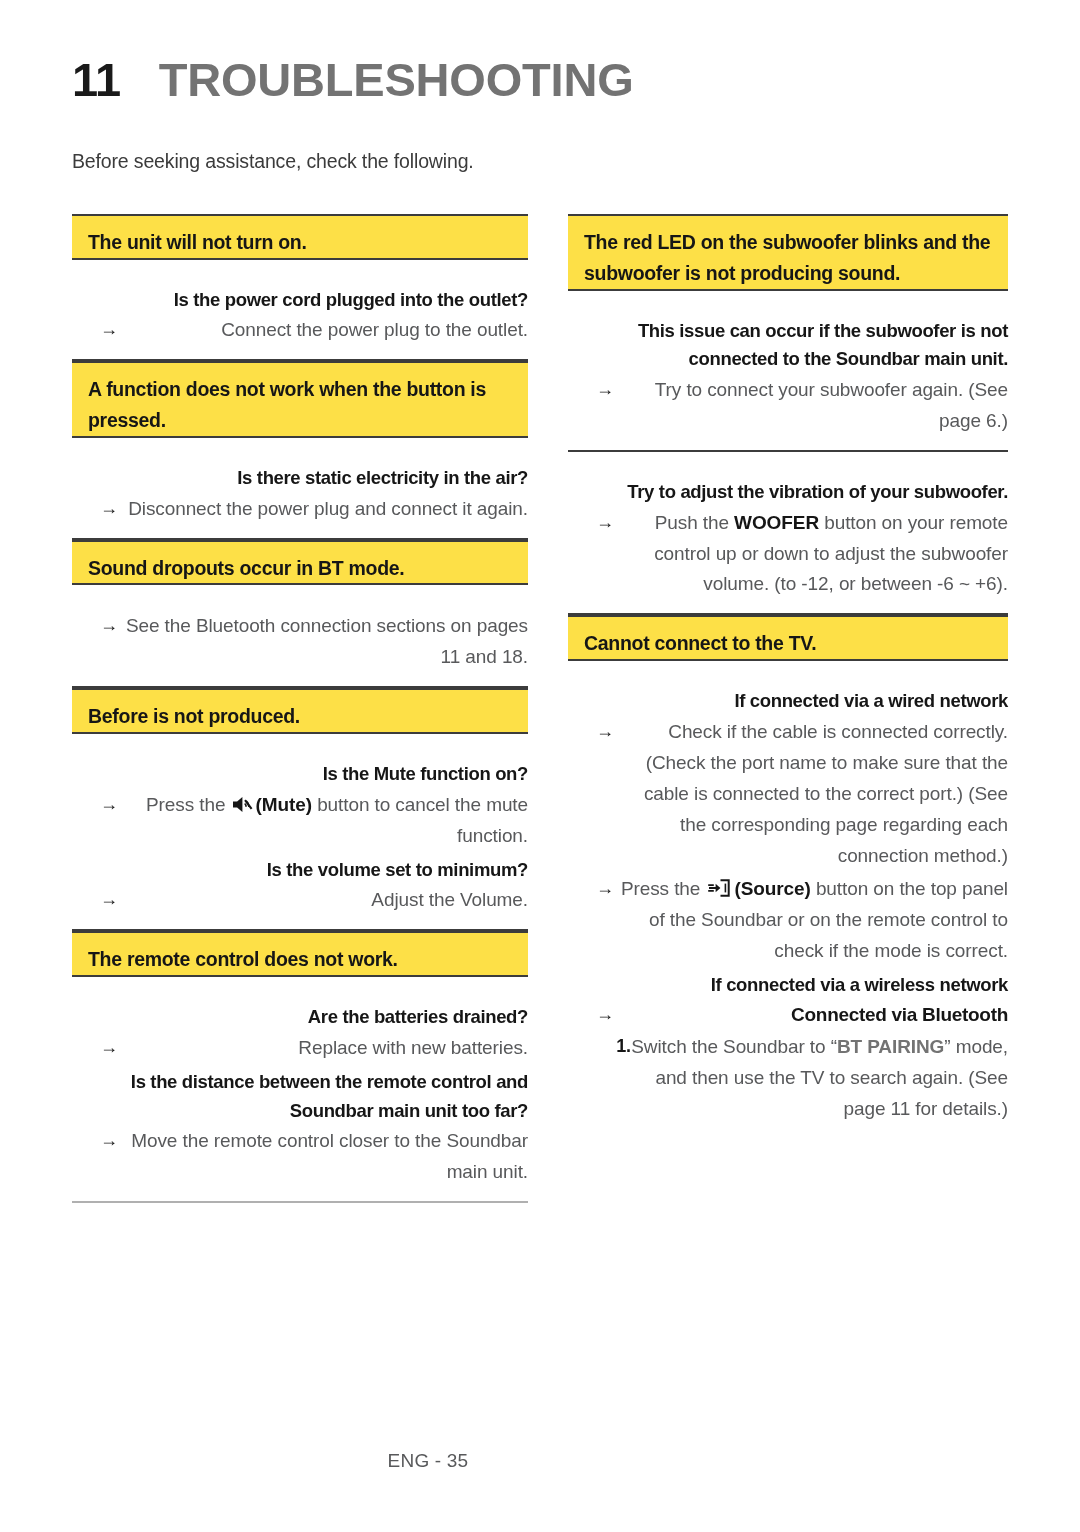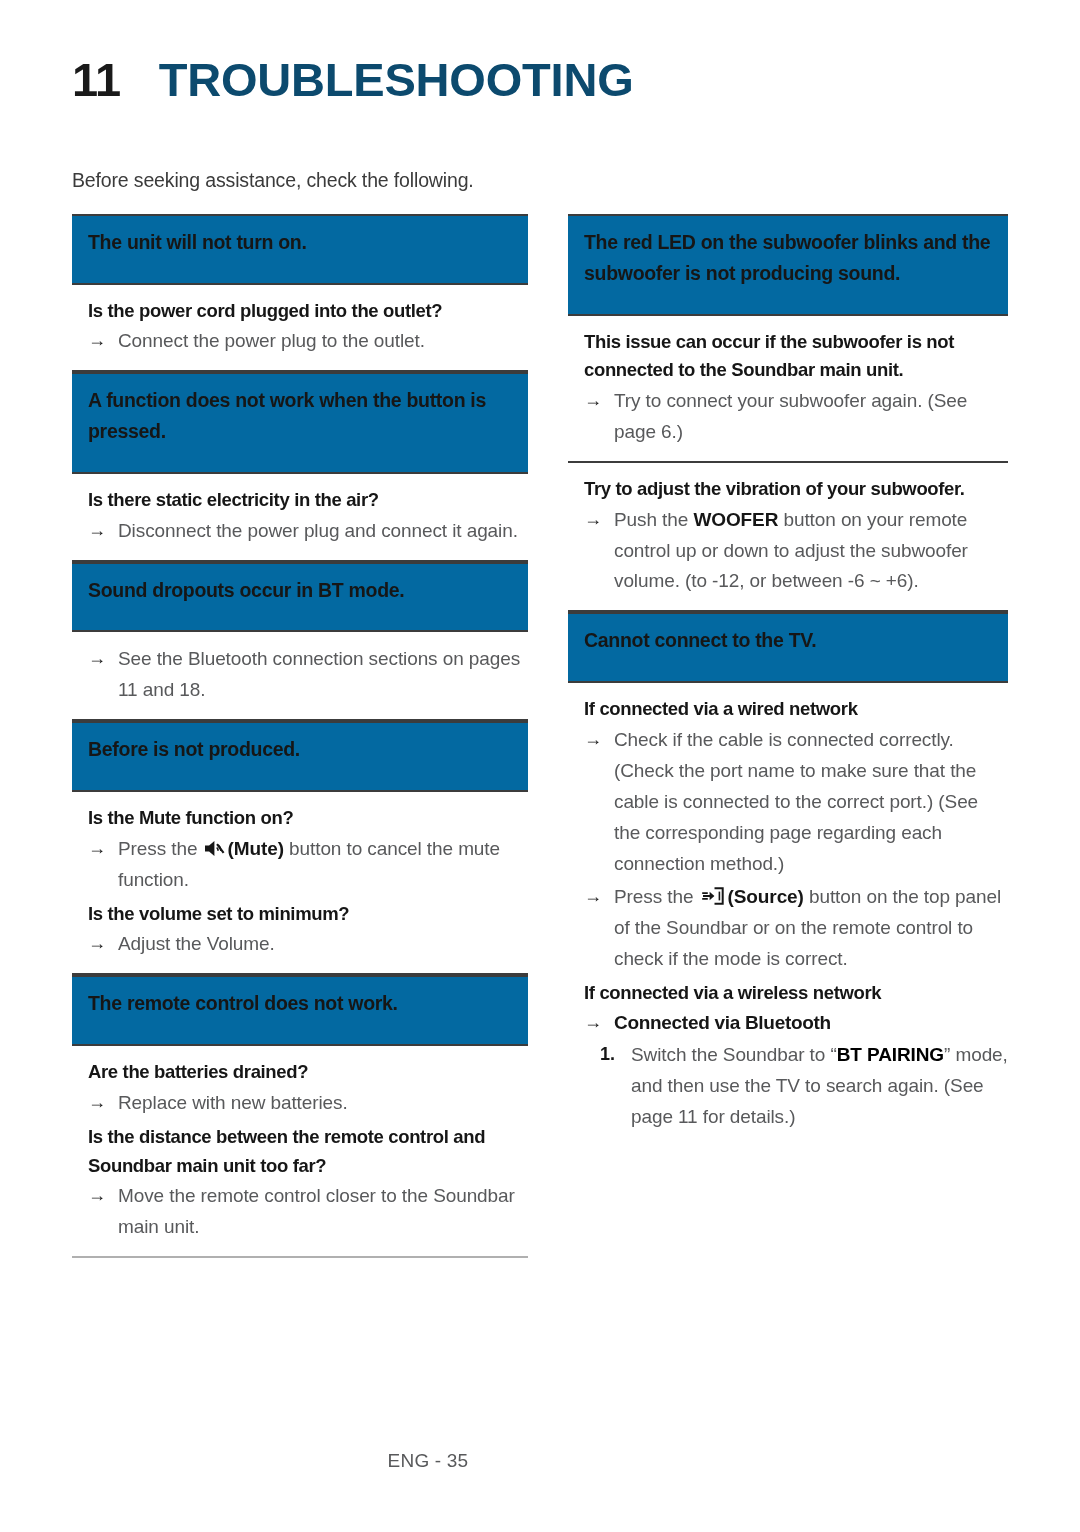--- a/index.html
+++ b/index.html
@@ -31,60 +31,61 @@
     font-size: 47px;
     font-weight: 700;
     letter-spacing: -0.5px;
     color: #1a1a1a;
   }
   .title-text {
     font-size: 47px;
     font-weight: 700;
     letter-spacing: -0.2px;
     margin-left: 38px;
-    color: #0c4a6e;
+    color: #737373;
   }
 
   .intro {
     position: absolute;
     left: 72px;
-    top: 169px;
+    top: 150px;
     font-size: 19.5px;
     color: #3b3b3b;
     letter-spacing: -0.15px;
   }
 
   
   .columns {
     position: absolute;
     top: 214px;
     left: 72px;
     width: 936px;
     display: flex;
     gap: 40px;
     align-items: flex-start;
   }
   .col { width: 456px; }
   .col-right { width: 440px; }
 
   
   .sec-head {
-    background: #0369a1;
+    background: #fde047;
     border-top: 2px solid #3c3c3c;
     border-bottom: 2px solid #3c3c3c;
-    padding: 11px 16px 25px 16px;
+    padding: 11px 16px 0 16px;
     font-size: 19.5px;
     font-weight: 700;
     line-height: 1.58;
     letter-spacing: -0.3px;
     color: #161616;
   }
   .sec-body {
-    padding: 10px 0 13px 16px;
+    padding: 24px 0 13px 16px;
     border-bottom: 2px solid #3c3c3c;
+    text-align: right;
   }
   .sec-body.last-soft { border-bottom: 2px solid #b0b0b0; }
   .sec-body.no-rule { border-bottom: none; }
 
   .q {
     font-size: 18.5px;
     font-weight: 700;
     line-height: 1.55;
     letter-spacing: -0.35px;
     color: #161616;
@@ -123,21 +124,21 @@
     padding-left: 16px;
   }
   .numlist .num {
     flex: 0 0 auto;
     width: 31px;
     font-weight: 700;
     color: #161616;
     font-size: 18px;
   }
   .numlist .ntext { flex: 1 1 auto; }
-  .numlist b { color: #000000; font-weight: 700; }
+  .numlist b { color: #737373; font-weight: 700; }
 
   
   .icn {
     display: inline-block;
     vertical-align: -3px;
     margin: 0 2px 0 1px;
   }
   .icn svg { display: block; }
 
   

